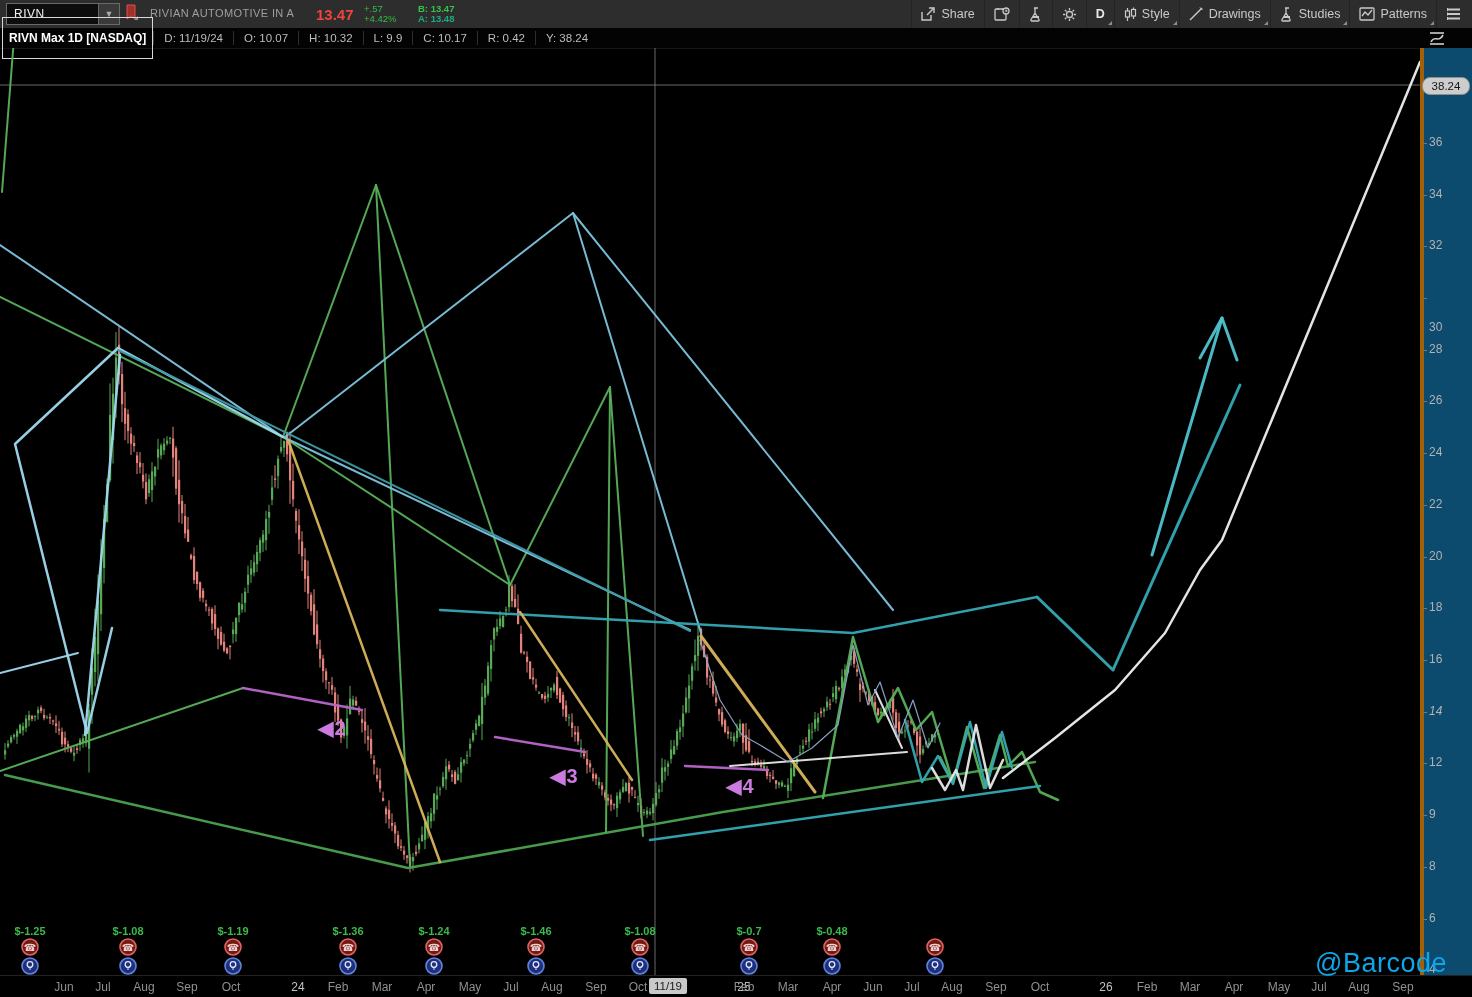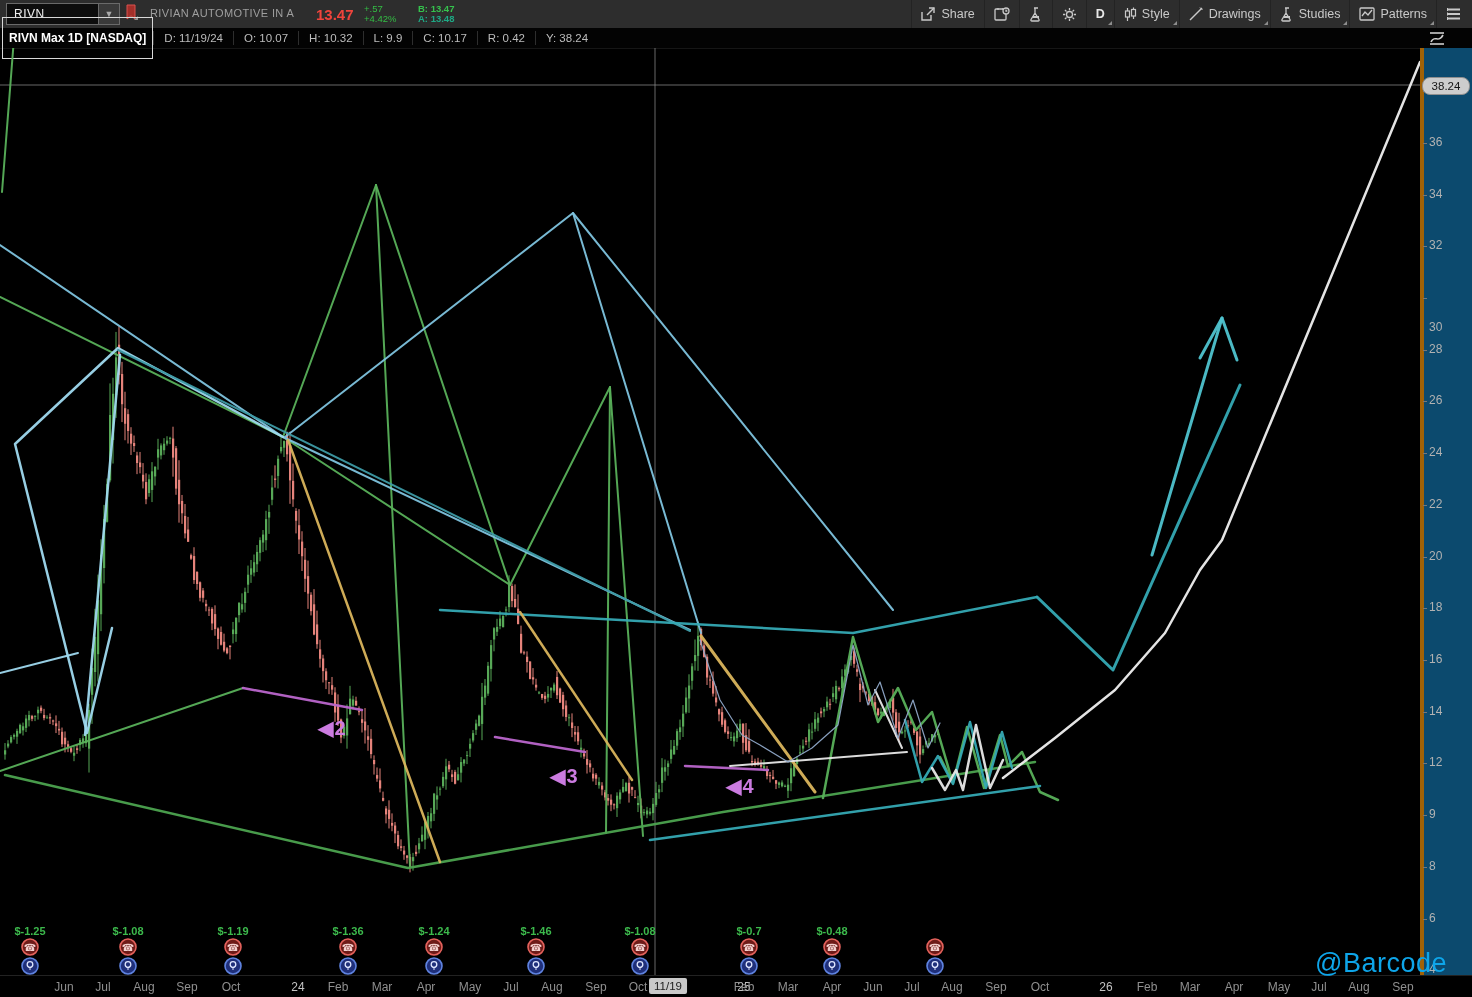--- a/index.html
+++ b/index.html
@@ -842,21 +842,21 @@
       <div class="ptick" style="top: 397.204px;">24</div>
       <div class="ptickline" style="top: 405.204px;"></div>
       <div class="ptick" style="top: 448.918px;">22</div>
       <div class="ptickline" style="top: 456.918px;"></div>
       <div class="ptick" style="top: 500.632px;">20</div>
       <div class="ptickline" style="top: 508.632px;"></div>
       <div class="ptick" style="top: 552.346px;">18</div>
       <div class="ptickline" style="top: 560.346px;"></div>
       <div class="ptick" style="top: 604.06px;">16</div>
       <div class="ptickline" style="top: 612.06px;"></div>
-      <div class="ptick" style="top: 655.774px;">14</div>
+      <div class="ptick" style="top: 655.774px; font-style: italic;">14</div>
       <div class="ptickline" style="top: 663.774px;"></div>
       <div class="ptick" style="top: 707.488px;">12</div>
       <div class="ptickline" style="top: 715.488px;"></div>
       <div class="ptick" style="top: 759.202px;">9</div>
       <div class="ptickline" style="top: 767.202px;"></div>
       <div class="ptick" style="top: 810.916px;">8</div>
       <div class="ptickline" style="top: 818.916px;"></div>
       <div class="ptick" style="top: 862.63px;">6</div>
       <div class="ptickline" style="top: 870.63px;"></div>
       <div class="ptick" style="top: 914.344px;">4</div>

